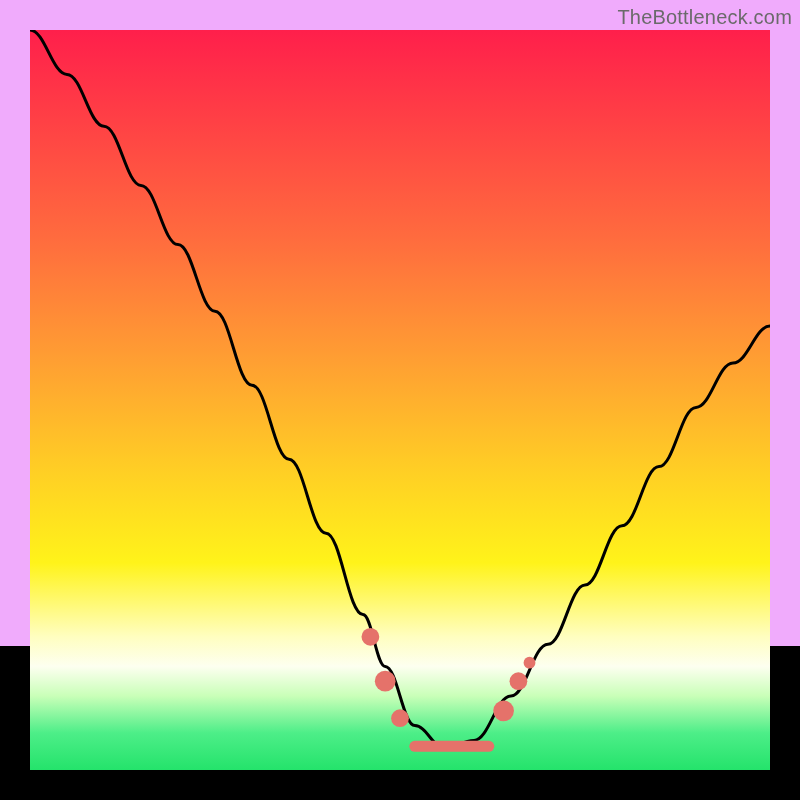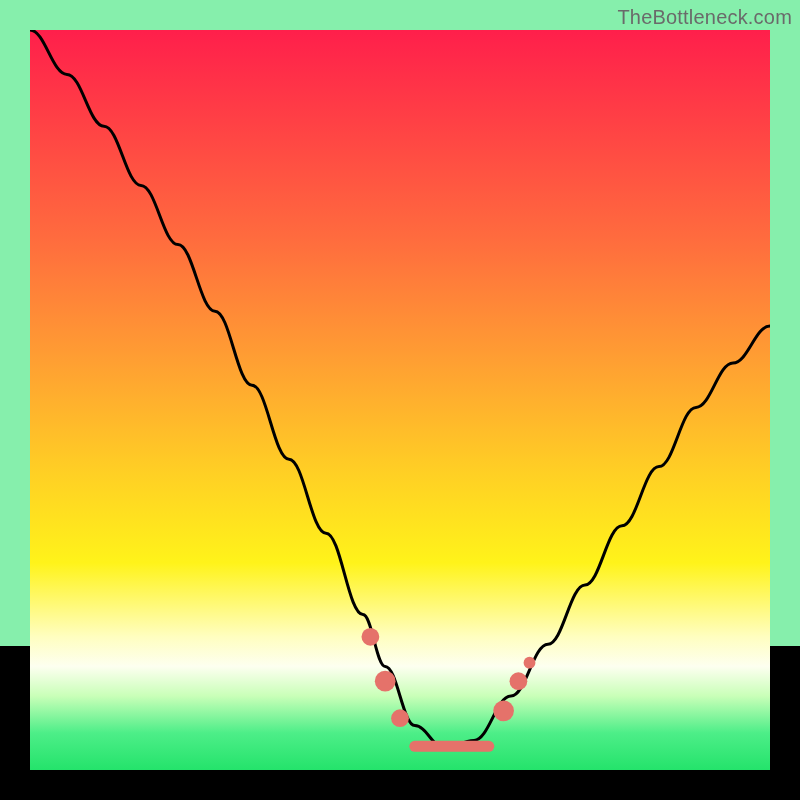--- a/index.html
+++ b/index.html
@@ -8,21 +8,21 @@
     width: 800px;
     height: 800px;
     background: #000;
     overflow: hidden;
     font-family: Arial, Helvetica, sans-serif;
   }
   .frame {
     position: absolute;
     top: 0; left: 0;
     width: 800px; height: 646px;
-    background: #86efac;
+    background: #f0abfc;
   }
   .plot-area {
     position: absolute;
     top: 30px;
     left: 30px;
     width: 740px;
     height: 740px;
     overflow: hidden;
   }
   .gradient-bg {

